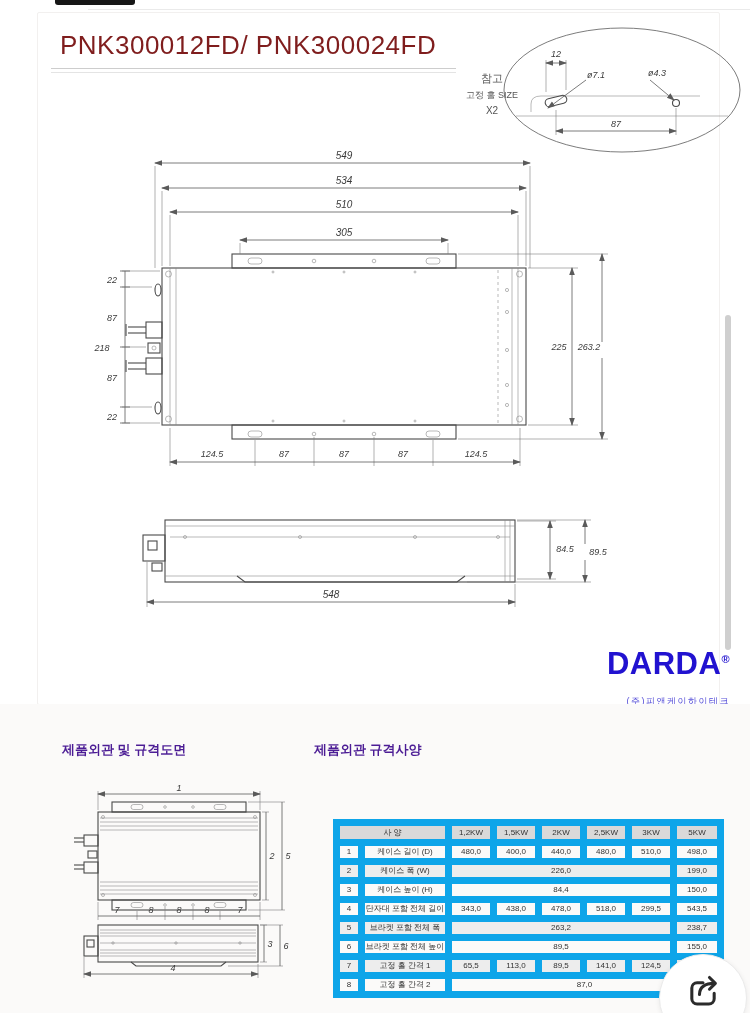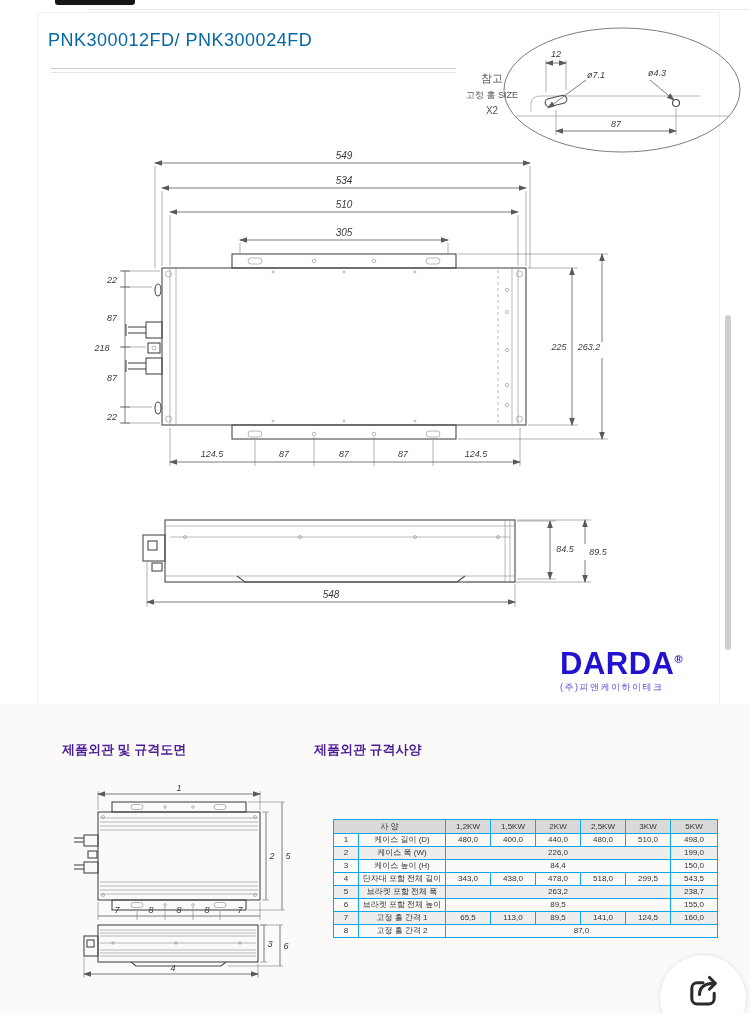--- a/index.html
+++ b/index.html
@@ -5,38 +5,38 @@
   html,body{margin:0;padding:0;}
   body{
     width:750px;height:1013px;position:relative;overflow:hidden;
     background:#ffffff;font-family:"Liberation Sans",sans-serif;
   }
   
   .top-black-bar{position:absolute;left:55px;top:0;width:80px;height:5px;background:#161616;border-radius:0 0 3px 3px;}
   .top-hairline{position:absolute;left:88px;top:9px;width:662px;height:1px;background:#eaeaea;}
   
   .card1{position:absolute;left:37px;top:12px;width:681px;height:691px;background:#fff;border:1px solid #f2f0ef;border-radius:2px;}
-  .doc-title{position:absolute;left:48px;top:30px;font-size:18px;color:#0369a1;letter-spacing:.5px;white-space:nowrap;}
+  .doc-title{position:absolute;left:60px;top:30px;font-size:26px;color:#7f1d1d;letter-spacing:.5px;white-space:nowrap;}
   .title-underline{position:absolute;left:51px;top:68px;width:405px;height:3px;border-top:1px solid #cdcdcd;border-bottom:1px solid #e4e4e4;}
   .drawing-svg{position:absolute;left:0;top:0;width:750px;height:705px;}
   
-  .logo-wrap{position:absolute;left:560px;top:643px;width:170px;text-align:left;}
+  .logo-wrap{position:absolute;left:560px;top:643px;width:170px;text-align:right;}
   .logo-main{font-size:31px;font-weight:bold;color:#2112d0;letter-spacing:0.5px;line-height:32px;white-space:nowrap;}
   .logo-reg{font-size:11px;vertical-align:super;}
-  .logo-company{font-size:9px;color:#554ed8;letter-spacing:1.5px;margin-top:1px;white-space:nowrap;}
+  .logo-company{font-size:9px;color:#554ed8;letter-spacing:1.5px;margin-top:15px;white-space:nowrap;}
   
   .section2-bg{position:absolute;left:0;top:704px;width:750px;height:309px;background:#fbfaf9;}
   .sec-heading{position:absolute;top:741px;font-size:13px;font-weight:bold;color:#4c1d95;white-space:nowrap;}
   .sec-heading.left{left:62px;}
   .sec-heading.right{left:314px;}
   .outline-svg{position:absolute;left:56px;top:780px;width:260px;height:215px;}
   
   .spec-table-wrap{position:absolute;left:333px;top:819px;width:384px;}
   table.spec{border-collapse:collapse;table-layout:fixed;width:384px;font-size:8px;color:#333;}
-  table.spec th,table.spec td{border:1px solid #0ea5e9;text-align:center;padding:0;height:12px;line-height:12px;overflow:hidden;white-space:nowrap;font-weight:normal;}
+  table.spec th,table.spec td{border:7px solid #0ea5e9;text-align:center;padding:0;height:12px;line-height:12px;overflow:hidden;white-space:nowrap;font-weight:normal;}
   table.spec thead th{background:#d9d9d9;height:13px;}
   table.spec tbody tr:nth-child(2) td,
   table.spec tbody tr:nth-child(5) td,
   table.spec tbody tr:nth-child(7) td{background:#ededed;}
   col.c-no{width:25px;} col.c-label{width:87px;} col.c-v{width:45px;} col.c-v6{width:47px;}
   
   .body-ln{stroke:#4a4a4a;stroke-width:1.1;fill:none;}
   .thin-ln{stroke:#8a8a8a;stroke-width:.6;fill:none;}
   .dim-ln{stroke:#5a5a5a;stroke-width:.8;fill:none;}
   .ext-ln{stroke:#7d7d7d;stroke-width:.6;fill:none;}

